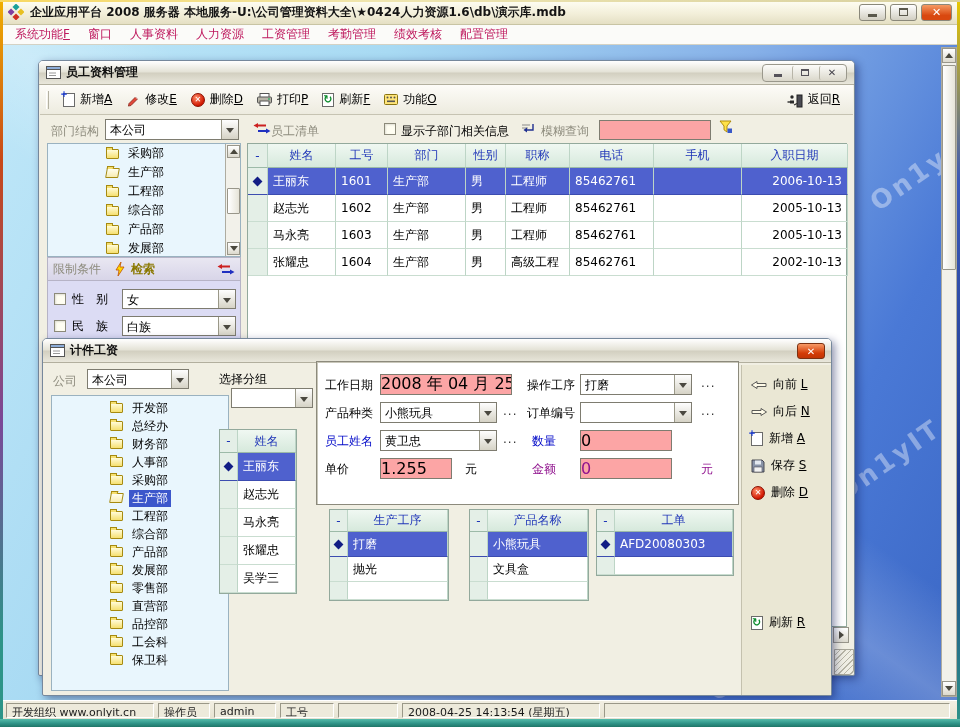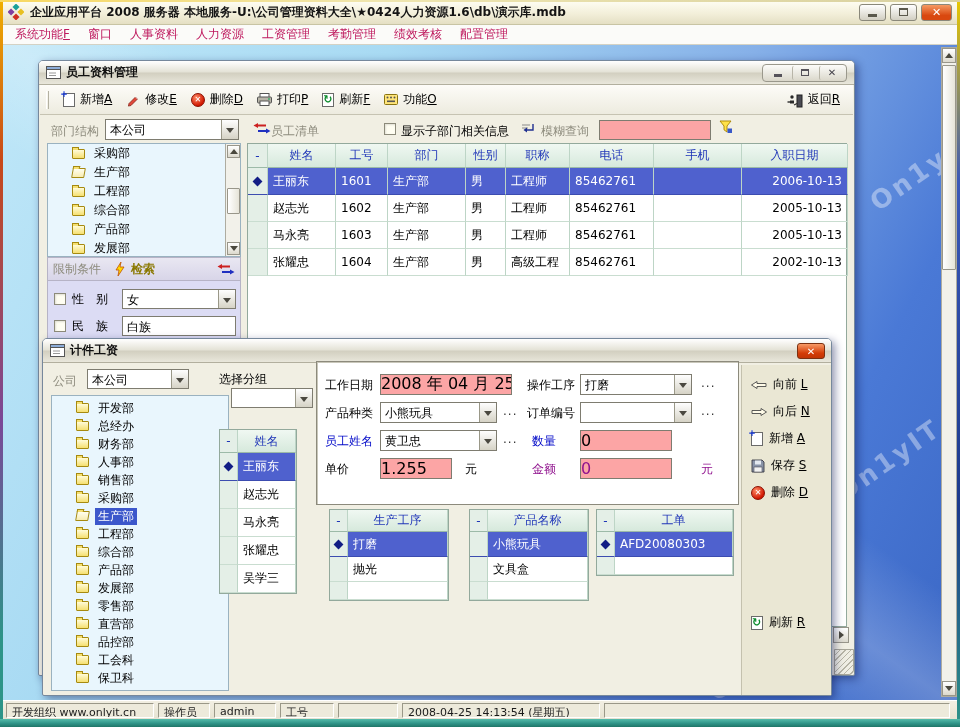--- a/index.html
+++ b/index.html
@@ -57,21 +57,21 @@
   .lbl-purple{color:#90128e;}
   .dd{position:absolute;display:flex;background:#fff;border:1px solid #7e7c70;}
   .dd .v{flex:1;font-size:12px;padding:2px 4px;white-space:nowrap;overflow:hidden;}
   .dd .b{width:17px;background:linear-gradient(#fefefe,#d6d3c6);border-left:1px solid #9a9888;position:relative;}
   .dd .b::after{content:"";position:absolute;left:4px;top:8px;border:4px solid transparent;border-top:5px solid #4a4840;}
   .inp{position:absolute;background:#fca5a5;border:1px solid #7e7c70;font-size:16px;padding:2px 0;white-space:nowrap;overflow:hidden;}
   .cb{width:12px;height:12px;background:#fffef2;border:1px solid #8c8a7a;box-shadow:inset 1px 1px 2px rgba(0,0,0,.12);}
   .dots{font-size:12px;color:#333;letter-spacing:1px;}
   
   .tree{position:absolute;background:#e9f6fd;border:1px solid #9ab2c0;overflow:hidden;}
-  .ti{display:flex;align-items:center;gap:6px;padding-left:24px;font-size:12px;color:#000;}
+  .ti{display:flex;align-items:center;gap:6px;padding-left:24px;font-size:12px;color:#000;margin-left:34px;}
   .ti .tl{padding:0 3px;white-space:nowrap;}
   .ti.sel .tl{background:#3c57cb;color:#fff;}
   .fold{width:13px;height:10px;position:relative;background:linear-gradient(#fffbd8,#f6e070);border:1px solid #a68a10;border-radius:1px;flex:0 0 13px;}
   .fold::before{content:"";position:absolute;top:-3px;left:-1px;width:5px;height:2px;background:#f6e070;border:1px solid #a68a10;border-bottom:none;}
   .fold.open{transform:skewX(-10deg);background:linear-gradient(#fffef0,#f8ecb0);}
   
   .tbl{position:absolute;background:#fff;border:1px solid #93a99c;}
   .trow{display:grid;}
   .tc{border-right:1px solid #bdd5c6;border-bottom:1px solid #c9ddd0;display:flex;align-items:center;padding:0 5px;font-size:12px;color:#000;overflow:hidden;white-space:nowrap;}
   .thead .tc{background:linear-gradient(#f0f8f2,#d6e9dc);color:#2036b8;justify-content:center;border-bottom:1px solid #9cbaa8;padding:0 2px;}
@@ -290,21 +290,21 @@
         <span class="cb"></span>
         <span class="lbl">性　别</span>
         <div class="dd" style="left:74px;top:2px;width:114px;height:20px;">
             <span class="v">女</span>
             <span class="b"></span>
           </div>
       </div>
       <div class="frow" style="top:33px;">
         <span class="cb"></span>
         <span class="lbl">民　族</span>
-        <div class="dd" style="left:74px;top:2px;width:114px;height:20px;flex-direction:column;">
+        <div class="dd" style="left:74px;top:2px;width:114px;height:20px;">
             <span class="v">白族</span>
             <span class="b"></span>
           </div>
       </div>
       <div class="frow" style="top:60px;">
         <span class="cb"></span>
         <span class="lbl">政治面貌</span>
         <div class="dd" style="left:74px;top:2px;width:114px;height:20px;">
             <span class="v"></span>
             <span class="b"></span>
@@ -428,24 +428,20 @@
       <div class="ti" style="height:18px;">
           <span class="fold"></span>
           <span class="tl">财务部</span>
         </div>
       <div class="ti" style="height:18px;">
           <span class="fold"></span>
           <span class="tl">人事部</span>
         </div>
       <div class="ti" style="height:18px;">
           <span class="fold"></span>
-          <span class="tl">销售部</span>
-        </div>
-      <div class="ti" style="height:18px;">
-          <span class="fold"></span>
           <span class="tl">采购部</span>
         </div>
       <div class="ti sel" style="height:18px;">
           <span class="fold open"></span>
           <span class="tl">生产部</span>
         </div>
       <div class="ti" style="height:18px;">
           <span class="fold"></span>
           <span class="tl">工程部</span>
         </div>

